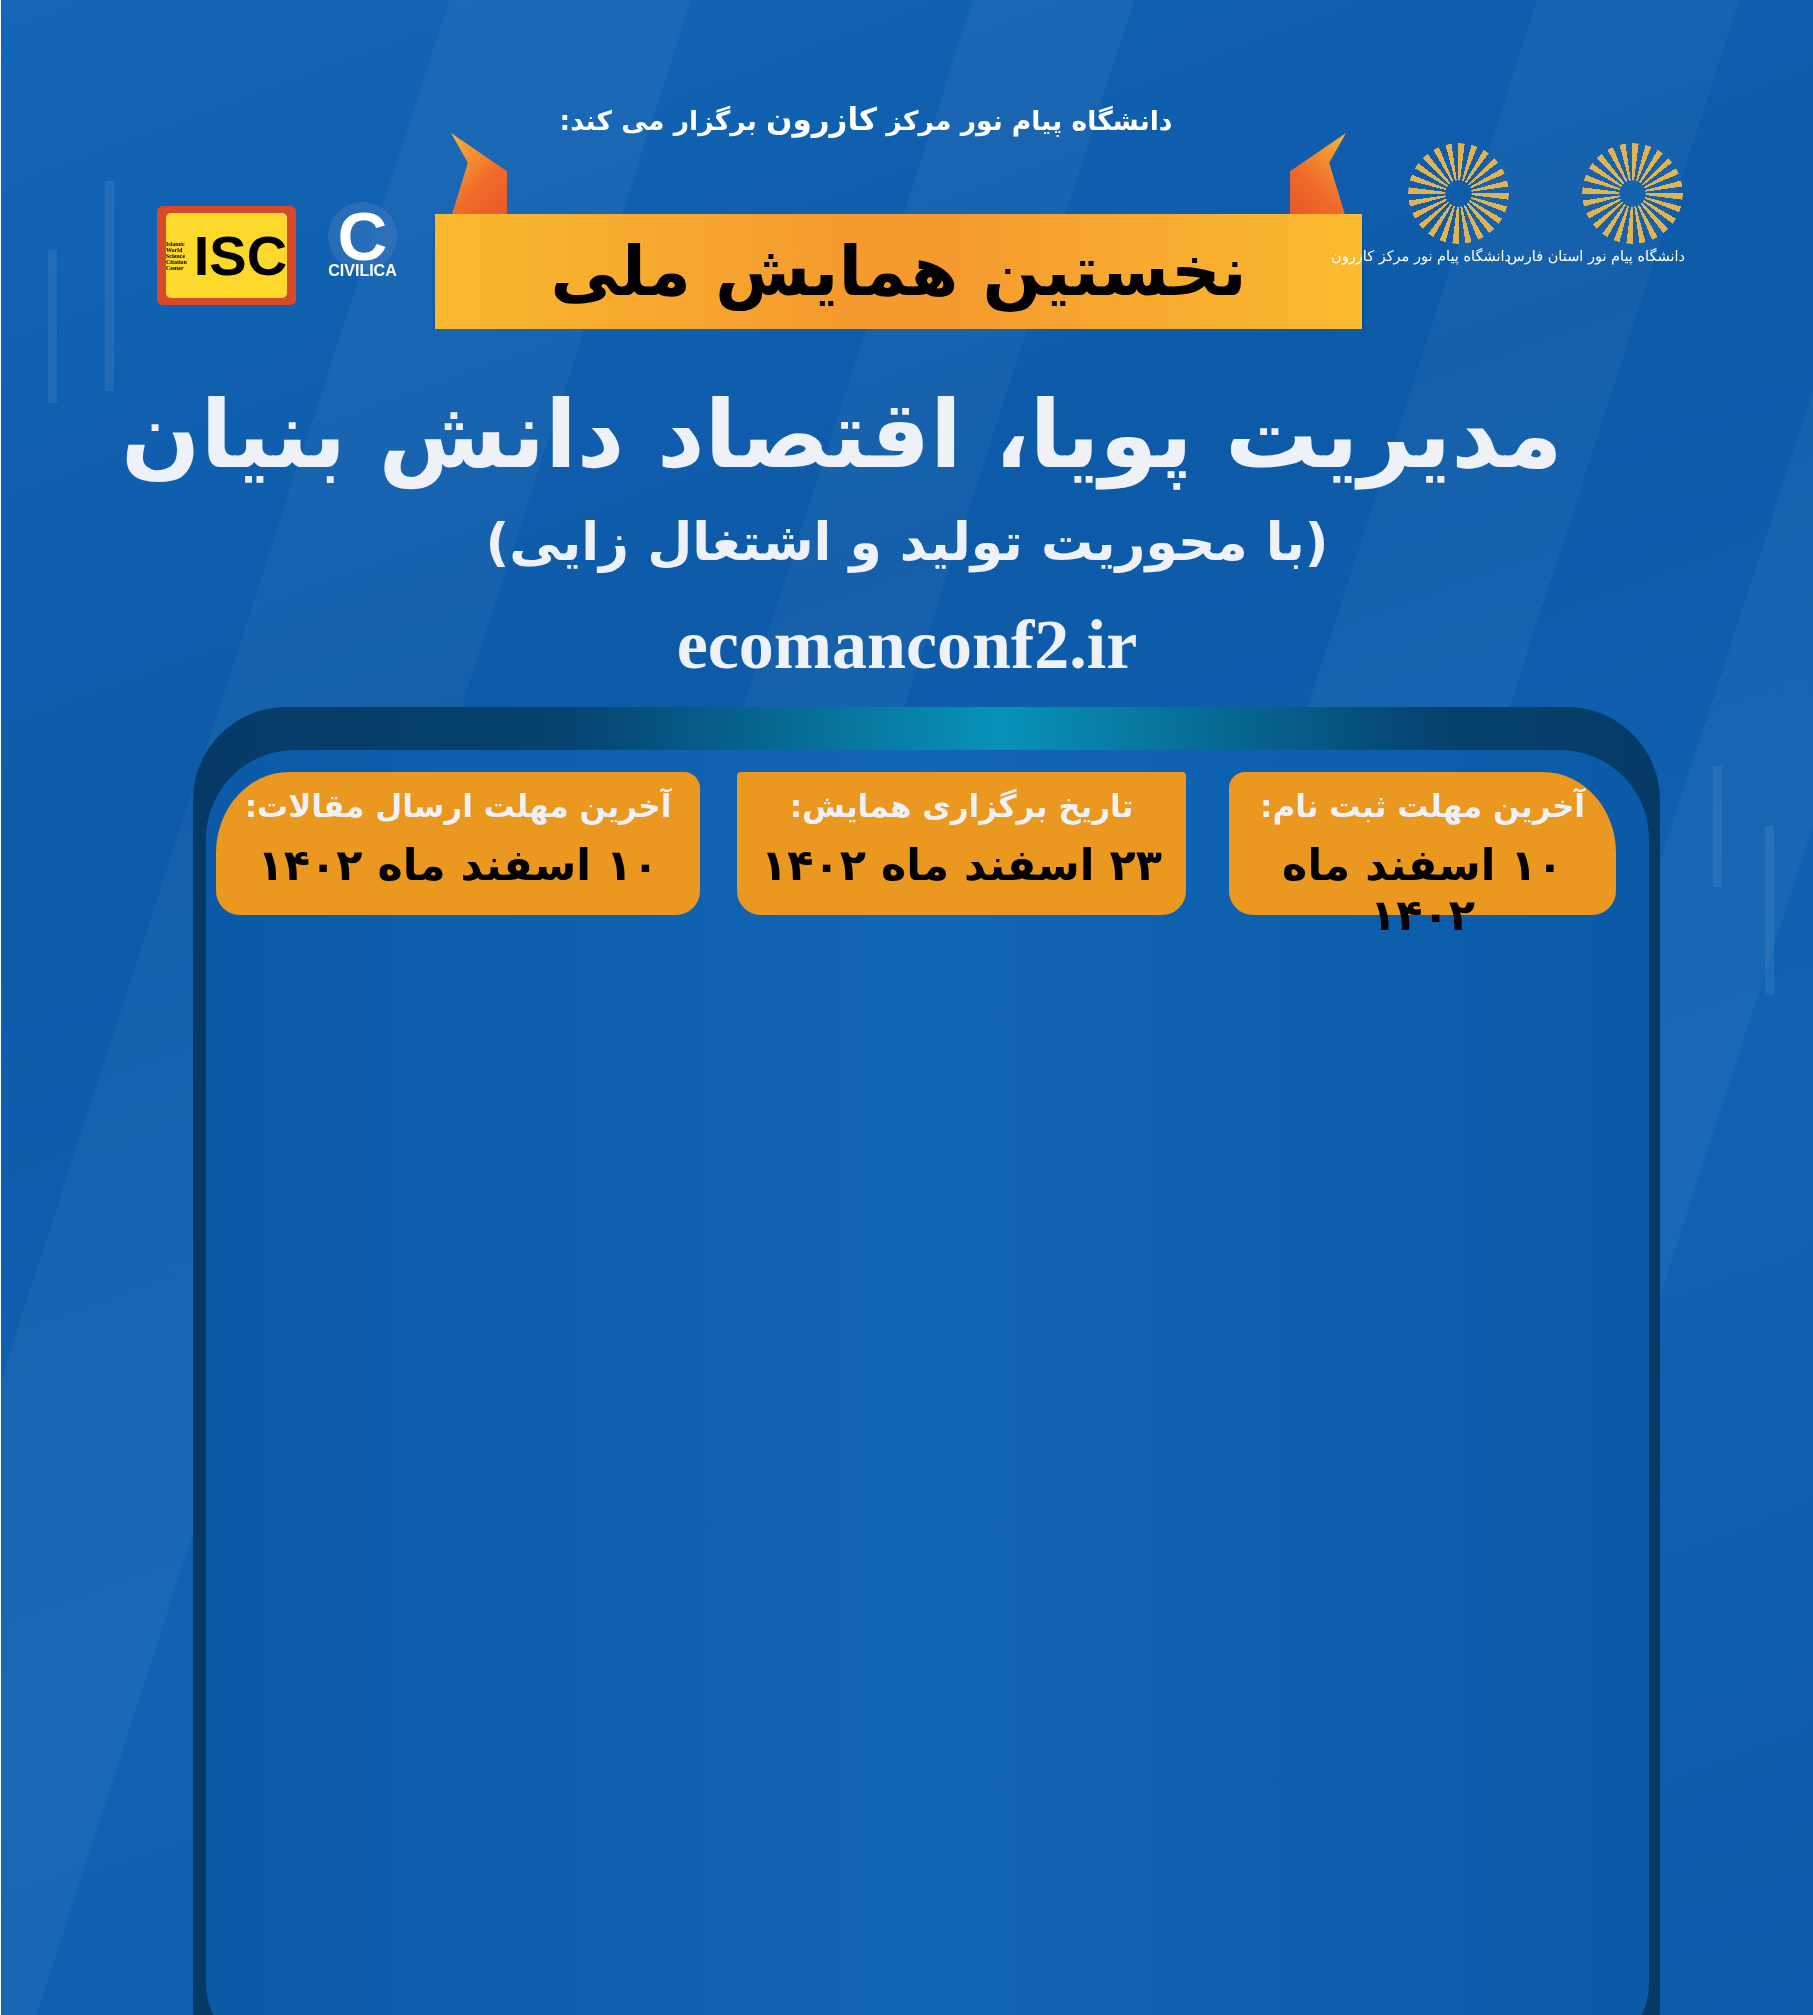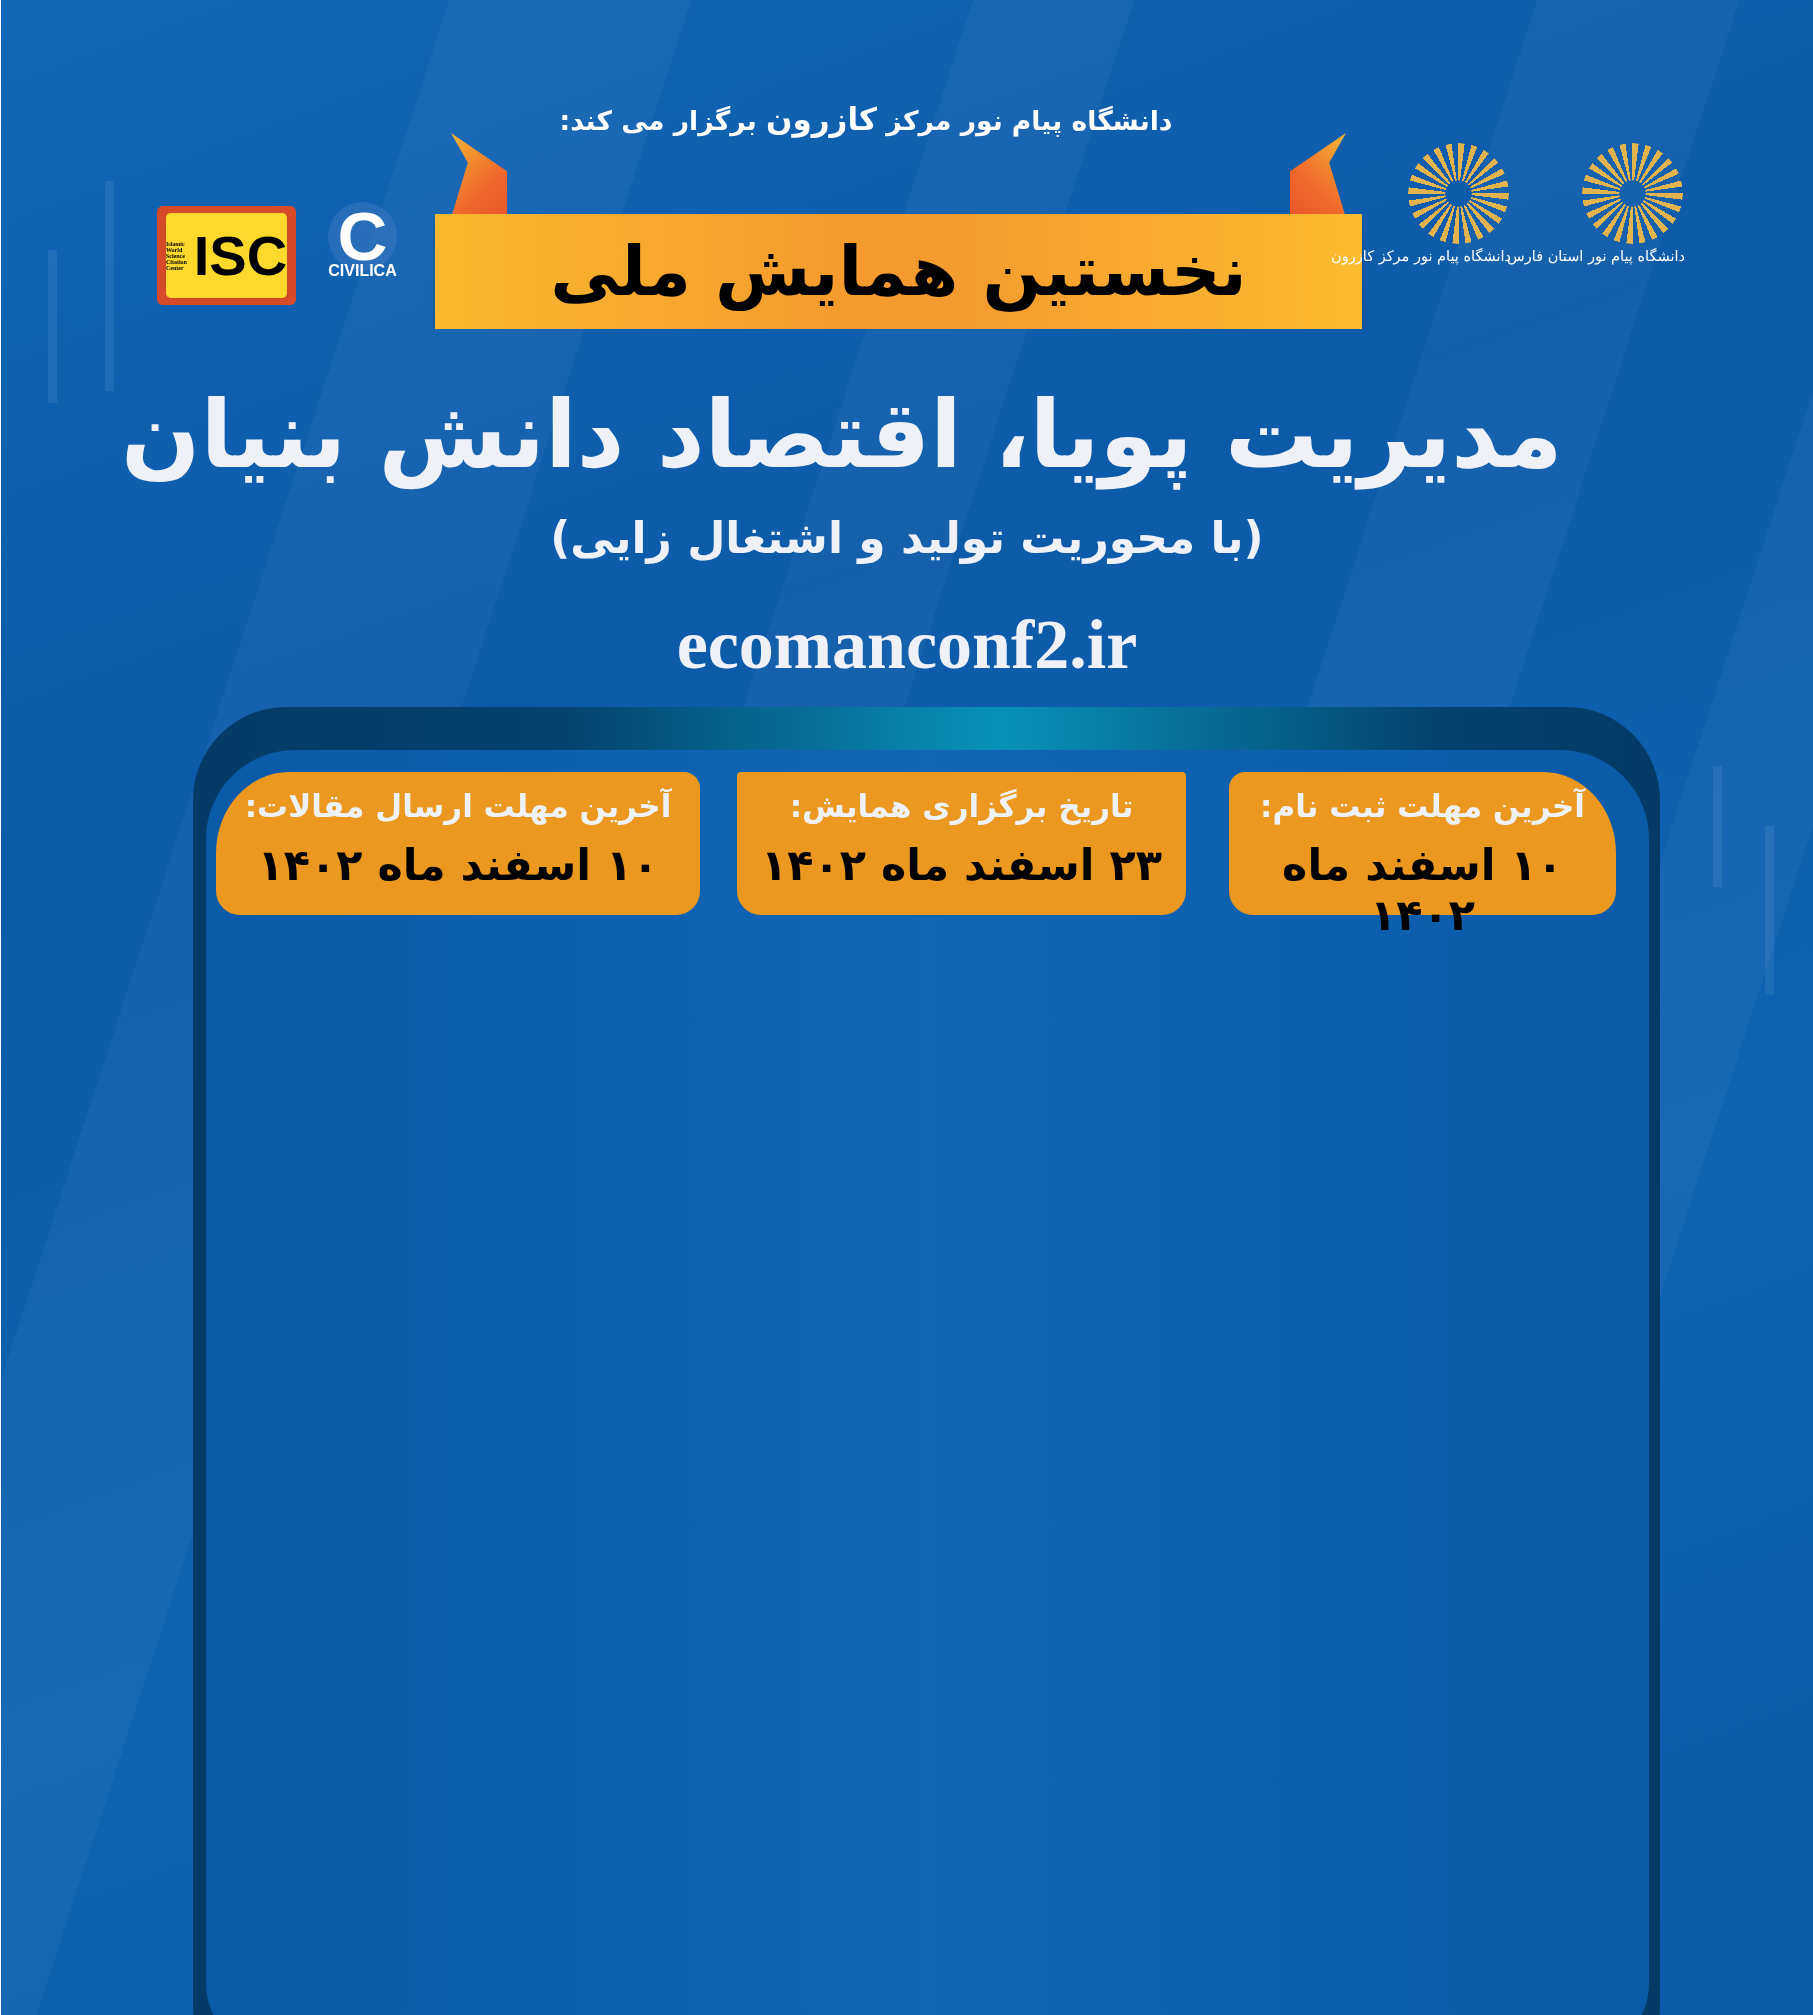--- a/index.html
+++ b/index.html
@@ -73,21 +73,21 @@
   }
   .pnu-name { font-family: "DejaVu Serif", serif; font-size: 14.5px; color: #fff; margin-top: 4px; white-space: nowrap; }
 
   
   .main-title {
     position: absolute; top: 387px; left: 121px; width: 1572px; text-align: left;
     font-size: 93px; font-weight: bold; color: #eef2f8; line-height: 1.05; letter-spacing: 1.6px;
   }
   .sub-title {
     position: absolute; top: 512px; left: 121px; width: 1572px; text-align: center;
-    font-size: 44px; font-weight: bold; color: #eef2f8;
+    font-size: 52px; font-weight: bold; color: #eef2f8;
   }
   .website {
     position: absolute; top: 605px; left: 121px; width: 1572px; text-align: center;
     font-family: "Liberation Serif", serif; font-weight: bold; font-size: 70px; color: #eef2f8; direction: ltr;
   }
 
   
   .frame-back {
     position: absolute; left: 193px; top: 707px; width: 1467px; height: 1394px;
     border-radius: 93px 93px 93px 93px;

